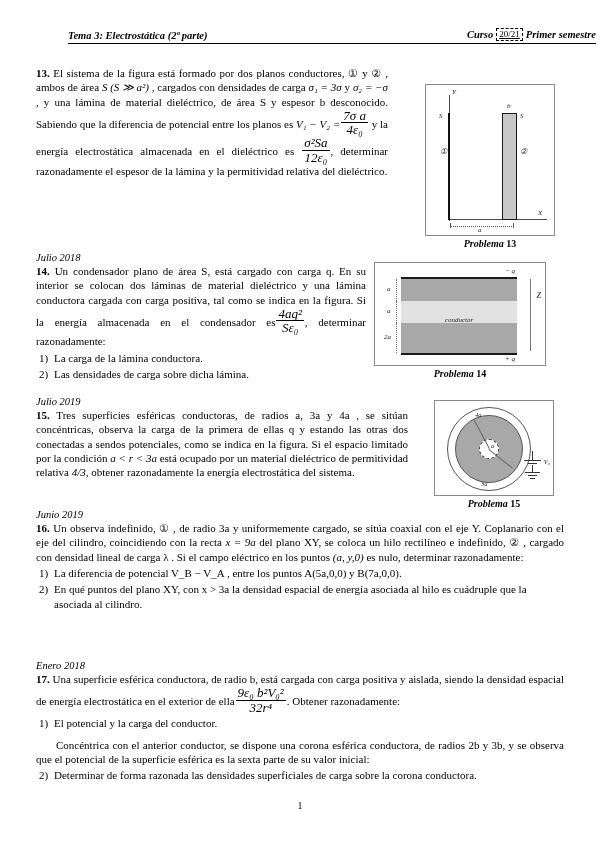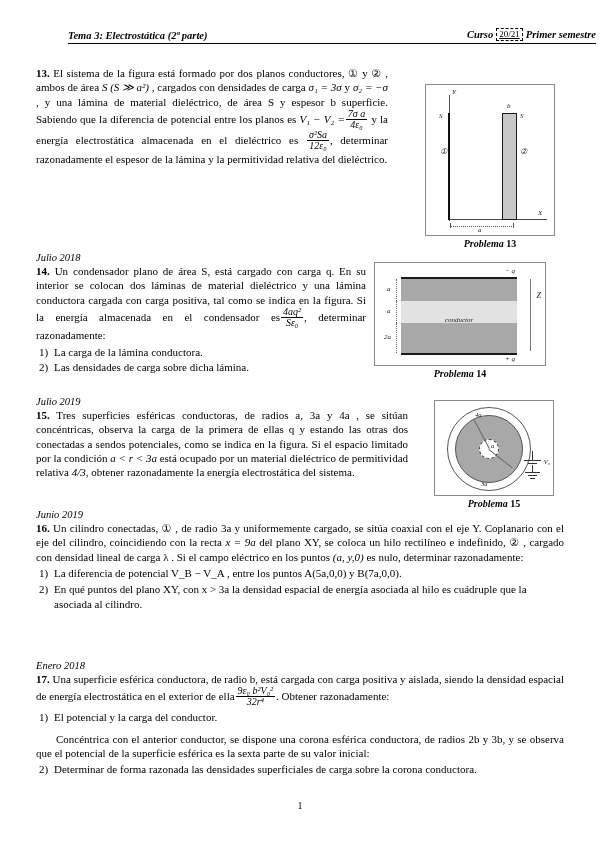--- a/index.html
+++ b/index.html
@@ -35,21 +35,21 @@
   }
   .ptext {
     font-size:11px; line-height:1.30; text-align:justify; margin:0;
   }
   .pnum { font-weight:bold; }
   .mi { font-style:italic; font-family:Liberation Serif, serif; }
 
   
   .frac {
     display:inline-block; vertical-align:-0.52em;
-    text-align:center; line-height:1.02; font-size:10px; margin:0 1px;
+    text-align:center; line-height:1.02; font-size:13px; margin:0 1px;
   }
   .frac .num { display:block; padding:0 2px; }
   .frac .den { display:block; border-top:1px solid #000; padding:0 2px; }
 
   
   .numlist { margin:2px 0 0 0; font-size:11px; line-height:1.35; }
   .numlist .li { display:flex; margin-top:1px; }
   .numlist .li .mark { width:18px; flex:0 0 18px; padding-left:3px;}
   .numlist .li .body { flex:1; }
 
@@ -129,21 +129,21 @@
       <span>El sistema de la figura está formado por dos planos conductores,</span>
       <span>①</span>
       <span>y</span>
       <span>②</span>
       <span>, ambos de área</span>
       <span class="mi">S (S ≫ a²)</span>
       <span>, cargados con densidades de carga</span>
       <span class="mi">σ₁ = 3σ</span>
       <span>y</span>
       <span class="mi">σ₂ = −σ</span>
-      <span>, y una lámina de material dieléctrico, de área S y espesor b superficie. Sabiendo que la diferencia de potencial entre los planos es</span>
+      <span>, y una lámina de material dieléctrico, de área S y espesor b desconocido. Sabiendo que la diferencia de potencial entre los planos es</span>
       <span class="mi">V₁ − V₂ =</span><span class="frac"><span class="num mi">7σ a</span><span class="den mi">4ε₀</span></span>
       <span>y la energía electrostática almacenada en el dieléctrico es</span>
       <span class="frac"><span class="num mi">σ²Sa</span><span class="den mi">12ε₀</span></span><span>, determinar razonadamente el espesor de la lámina y la permitividad relativa del dieléctrico.</span>
     </div>
   </div>
 
   <div class="block" style="left:425px; top:84px;">
     <div class="figbox" id="fig13">
       <div class="axisY"></div>
       <div class="axisX"></div>
@@ -246,21 +246,21 @@
     <div class="fig-caption">
       <span>Problema</span>
       <span class="n">15</span>
     </div>
   </div>
 
   <div class="block" style="left:36px; top:509px; width:528px;">
     <div class="month">Junio 2019</div>
     <div class="ptext">
       <span class="pnum">16.</span>
-      <span>Un cilindro conectadas,</span>
+      <span>Un observa indefinido,</span>
       <span>①</span>
       <span>, de radio 3a y uniformemente cargado, se sitúa coaxial con el eje Y. Coplanario con el eje del cilindro, coincidiendo con la recta</span>
       <span class="mi">x = 9a</span>
       <span>del plano XY, se coloca un hilo rectilíneo e indefinido,</span>
       <span>②</span>
       <span>, cargado con densidad lineal de carga λ . Si el campo eléctrico en los puntos</span>
       <span class="mi">(a, y,0)</span>
       <span>es nulo, determinar razonadamente:</span>
     </div>
     <div class="numlist">

